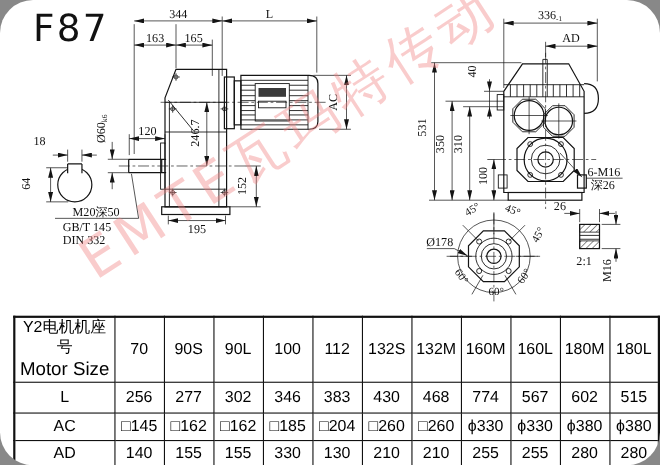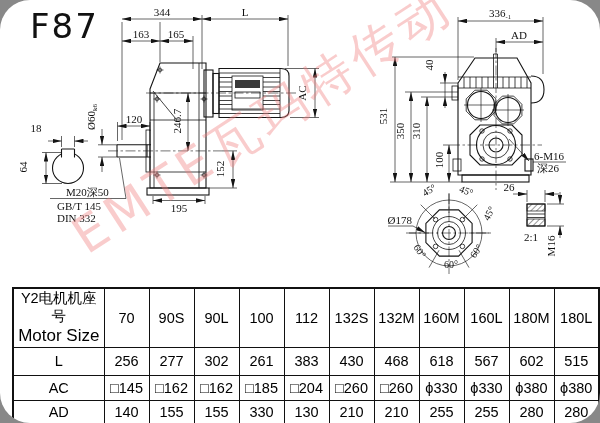--- a/index.html
+++ b/index.html
@@ -347,25 +347,25 @@
           <td>160M</td>
           <td>160L</td>
           <td>180M</td>
           <td>180L</td>
         </tr>
         <tr style="height: 28px;">
           <td>L</td>
           <td>256</td>
           <td>277</td>
           <td>302</td>
-          <td>261</td>
+          <td>346</td>
           <td>383</td>
           <td>430</td>
           <td>468</td>
-          <td>618</td>
+          <td>774</td>
           <td>567</td>
           <td>602</td>
           <td>515</td>
         </tr>
         <tr style="height: 25px;">
           <td>AC</td>
           <td>□145</td>
           <td>□162</td>
           <td>□162</td>
           <td>□185</td>

